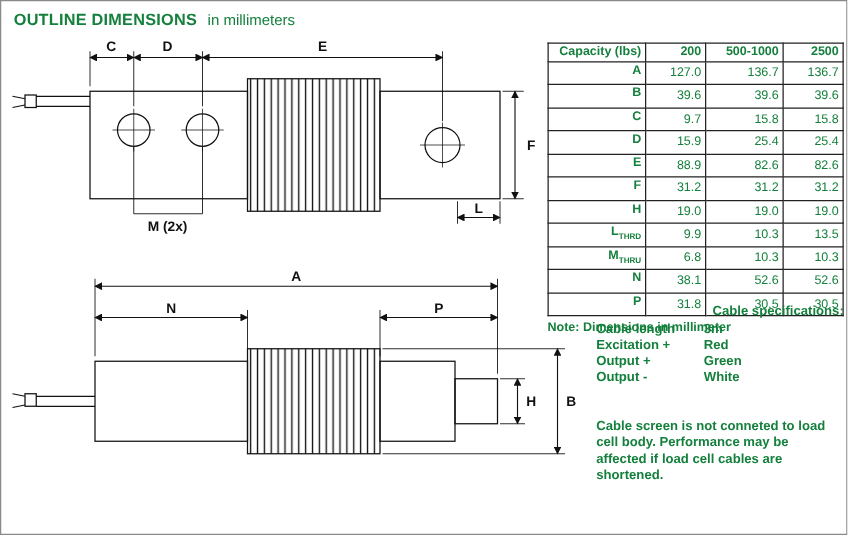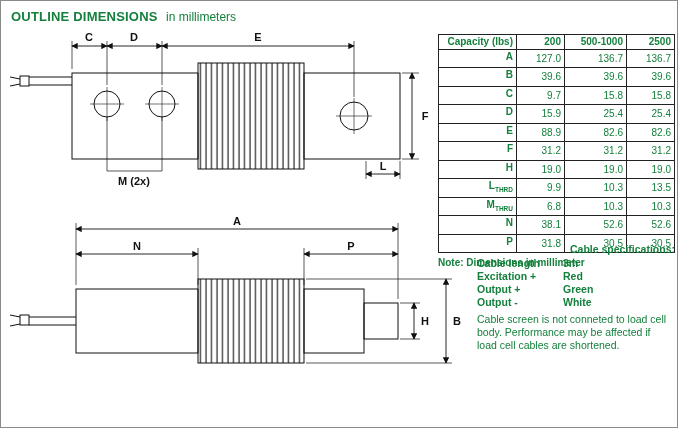--- a/index.html
+++ b/index.html
@@ -26,21 +26,21 @@
   table.dims col.c0{width:78px;} table.dims col.c1{width:48px;}
   table.dims col.c2{width:62px;} table.dims col.c3{width:48px;}
   table.dims sub{font-size:6.5px;font-weight:bold;}
   .table-note{margin-top:4px;font-size:10px;font-weight:bold;}
 
   .cable-specs{position:absolute;left:476px;top:242px;width:198px;}
   .cable-title{font-size:10.5px;font-weight:bold;margin-bottom:2px;text-align:right;}
   .spec-row{display:flex;font-size:10.5px;font-weight:bold;line-height:13px;}
   .spec-label{width:86px;flex:0 0 86px;}
   .spec-value{flex:1;}
-  .cable-note{margin-top:4px;font-size:10.5px;font-weight:normal;line-height:13px;width:196px;}
+  .cable-note{margin-top:26px;font-size:10.5px;font-weight:bold;line-height:13px;width:196px;}
 </style>
 </head>
 <body>
 
 <div class="page">
 
   <div class="header">
     <span class="title">OUTLINE DIMENSIONS</span>
     <span class="subtitle">in millimeters</span>
   </div>

